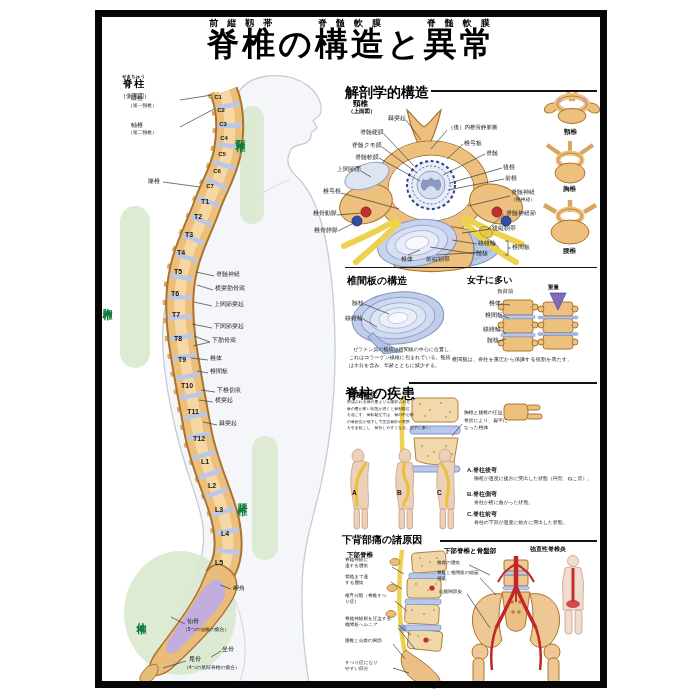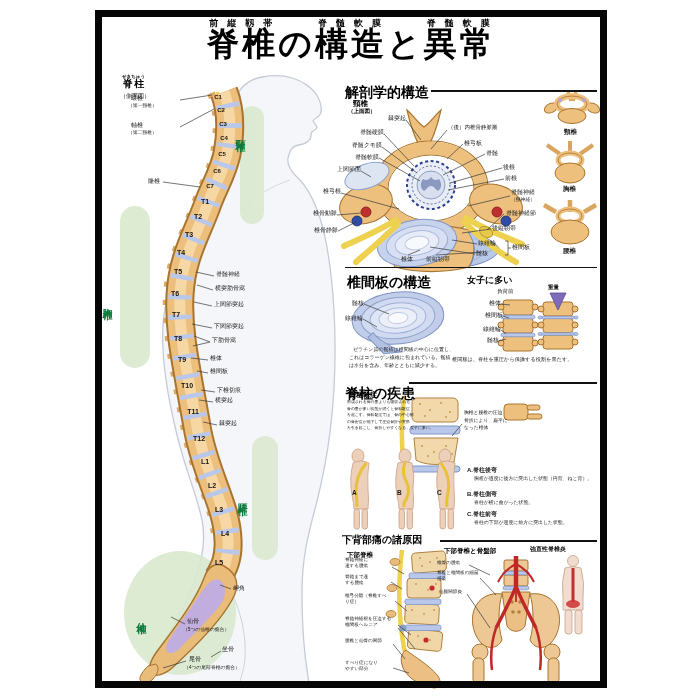--- a/index.html
+++ b/index.html
@@ -449,21 +449,21 @@
   <div class="lbl" style="left:476px;top:250px">髄核</div>
   <div class="lbl" style="left:512px;top:244px">椎間板</div>
   <div class="lbl" style="left:401px;top:256px">椎体</div>
   <div class="lbl" style="left:426px;top:256px">前縦靱帯</div>
 
   <div class="lbl b" style="left:564px;top:128px;font-size:6.5px">頸椎</div>
   <div class="lbl b" style="left:563px;top:185px;font-size:6.5px">胸椎</div>
   <div class="lbl b" style="left:563px;top:247px;font-size:6.5px">腰椎</div>
 
   <div class="rule" style="left:345px;top:267px;width:252px;height:1px"></div>
-  <div class="hd" style="left:347px;top:274px;font-size:14px">椎間板の構造</div>
+  <div class="hd" style="left:347px;top:274px;font-size:10px">椎間板の構造</div>
   <div class="lbl ra" style="left:364px;top:300px">髄核</div>
   <div class="lbl ra" style="left:363px;top:315px">線維輪</div>
   <div class="lbl" style="left:353px;top:346px;font-size:5px">ゼラチン質の髄核は椎間板の中心に位置し、</div>
   <div class="lbl" style="left:349px;top:354px;font-size:5px">これはコラーゲン線維に包まれている。髄核</div>
   <div class="lbl" style="left:349px;top:362px;font-size:5px">は水分を含み、年齢とともに減少する。</div>
 
   <div class="hd" style="left:467px;top:274px;font-size:9px">女子に多い</div>
   <div class="lbl t55" style="left:497px;top:288px">負荷前</div>
   <div class="lbl t55 b" style="left:548px;top:284px">重量</div>
   <div class="lbl ra" style="left:501px;top:300px">椎体</div>

